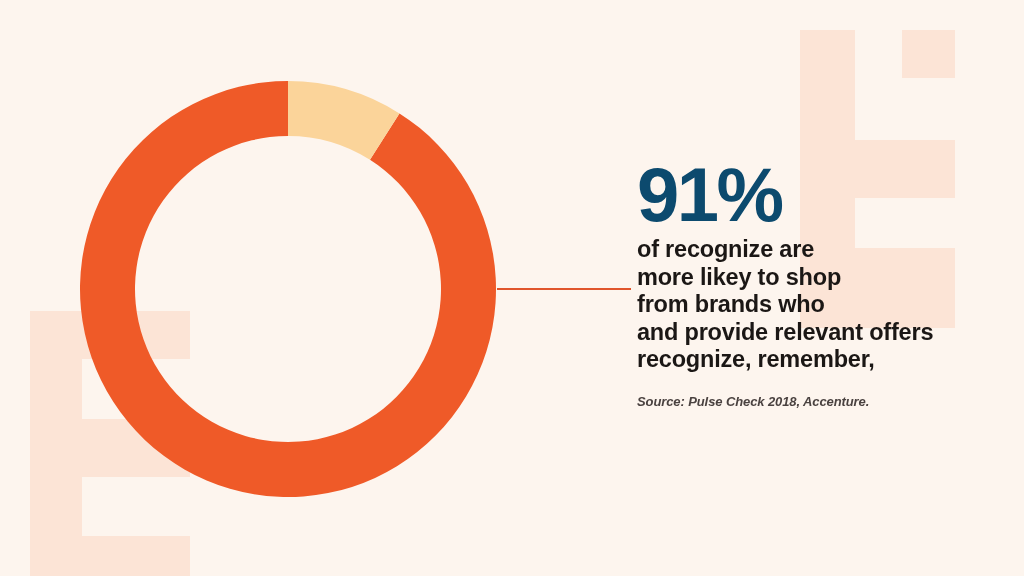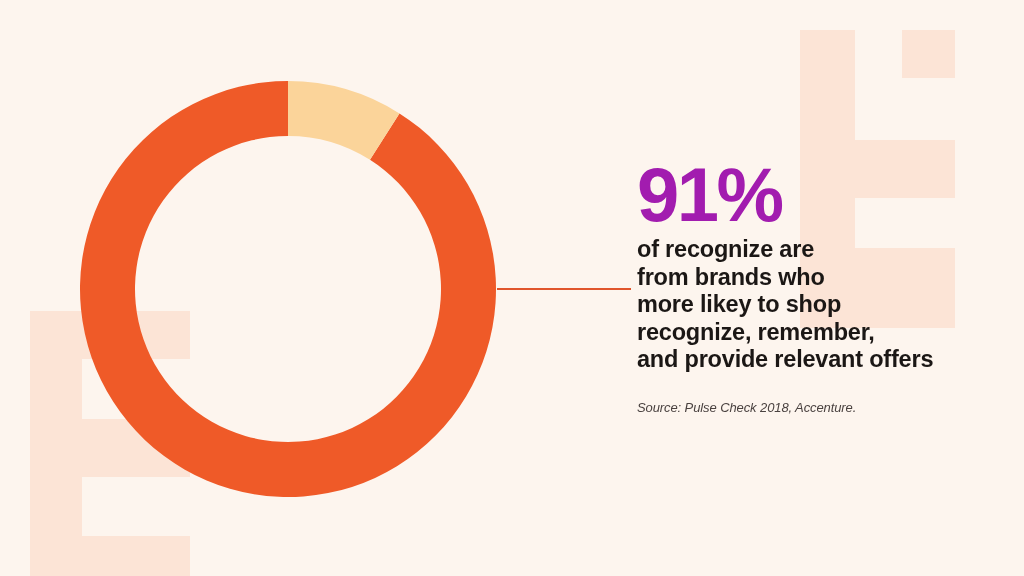--- a/index.html
+++ b/index.html
@@ -64,40 +64,40 @@
     position: absolute;
     left: 637px;
     top: 160px;
     width: 370px;
   }
   #stat-value {
     font-size: 76px;
     font-weight: 800;
     line-height: 0.92;
     letter-spacing: -2.5px;
-    color: #a21caf;
+    color: #0c4a6e;
     margin: 0 0 6px 0;
     white-space: nowrap;
   }
   #stat-description {
     font-size: 23.5px;
     font-weight: 600;
     line-height: 27.6px;
     color: #1b1715;
     letter-spacing: -0.2px;
     margin: 0;
   }
   #stat-description .line {
     display: block;
     white-space: nowrap;
   }
   #source-note {
-    margin-top: 26px;
+    margin-top: 20px;
     font-size: 13px;
-    font-weight: 400;
+    font-weight: 700;
     font-style: italic;
     color: #4a4240;
     letter-spacing: -0.1px;
     white-space: nowrap;
   }
 </style>
 </head>
 <body>
 
 <div id="stage">
@@ -128,21 +128,21 @@
       </g>
     </svg>
   </div>
 
   <div id="leader-line"></div>
 
   <div id="callout">
     <div id="stat-value">91%</div>
     <div id="stat-description">
       <span class="line">of recognize are</span>
+      <span class="line">more likey to shop</span>
       <span class="line">from brands who</span>
-      <span class="line">more likey to shop</span>
+      <span class="line">and provide relevant offers</span>
       <span class="line">recognize, remember,</span>
-      <span class="line">and provide relevant offers</span>
     </div>
     <div id="source-note">Source: Pulse Check 2018, Accenture.</div>
   </div>
 
 </div>
 
 </body></html>

